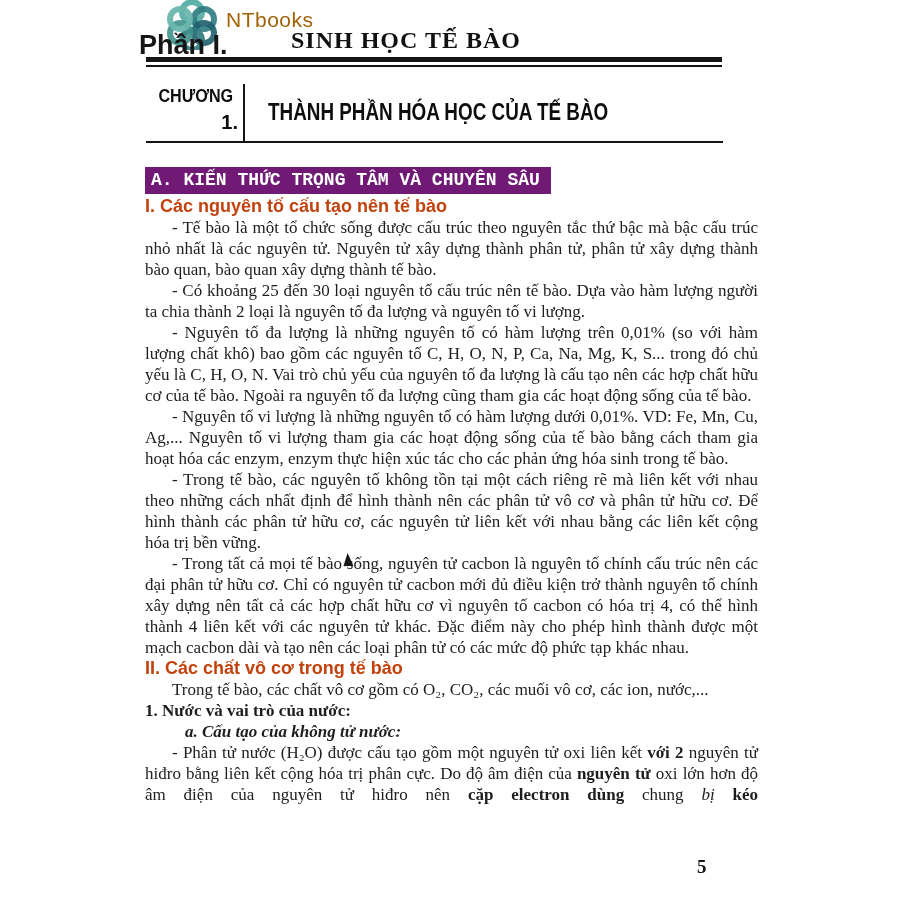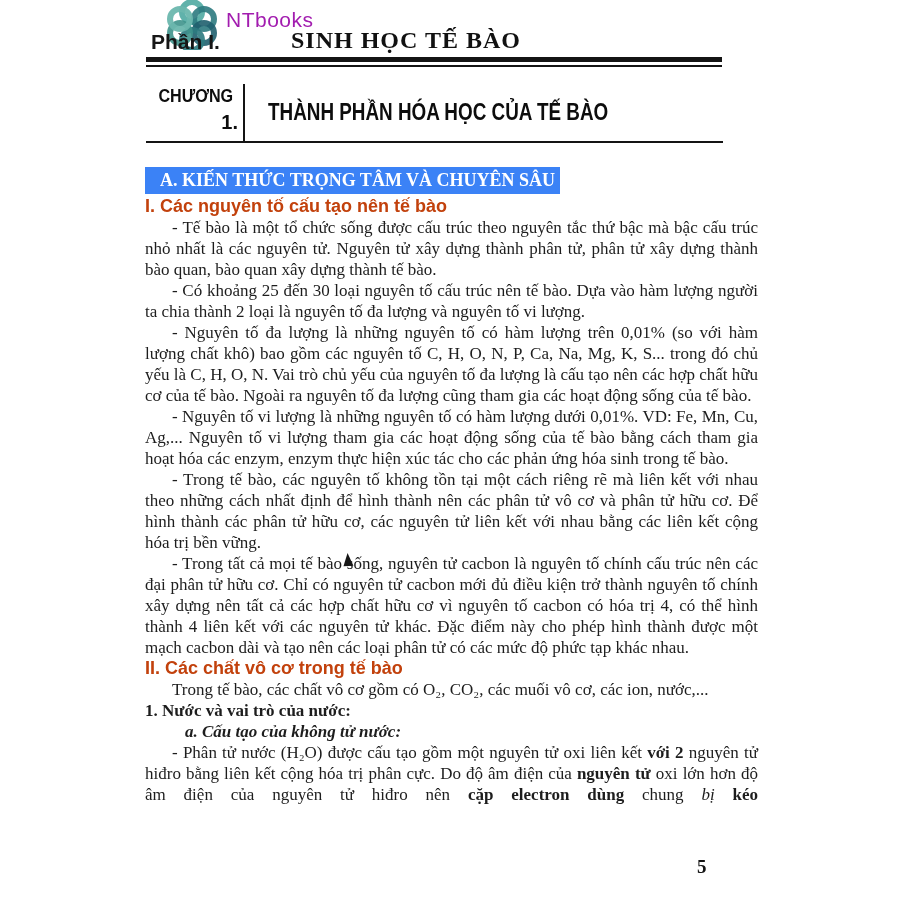--- a/index.html
+++ b/index.html
@@ -5,26 +5,26 @@
   html,body{margin:0;padding:0;}
   body{
     width:900px;height:900px;background:#ffffff;position:relative;
     font-family:"Liberation Serif",serif;color:#1c1c1c;overflow:hidden;
   }
   .abs{position:absolute;}
 
   
   .logo{left:160px;top:0px;display:flex;align-items:flex-start;}
   .logo-text{
-    font-family:"Liberation Sans",sans-serif;font-size:21px;color:#a21caf;
+    font-family:"Liberation Sans",sans-serif;font-size:21px;color:#a16207;
     margin-left:2px;margin-top:8px;letter-spacing:0.5px;
   }
   .part-label{
-    left:151px;top:30px;font-family:"Liberation Sans",sans-serif;
-    font-weight:bold;font-size:21px;color:#161616;
+    left:139px;top:30px;font-family:"Liberation Sans",sans-serif;
+    font-weight:bold;font-size:27px;color:#161616;
   }
   .part-title{
     left:291px;top:27px;font-family:"Liberation Serif",serif;
     font-weight:bold;font-size:24px;letter-spacing:1px;color:#111;
   }
   .double-rule{
     left:146px;top:57px;width:576px;height:3px;
     border-top:5px solid #141414;border-bottom:2px solid #141414;
   }
 
@@ -38,23 +38,23 @@
   .chapter-divider{left:243px;top:84px;width:2px;height:58px;background:#141414;}
   .chapter-title{
     left:268px;top:99px;font-family:"Liberation Sans",sans-serif;font-weight:bold;
     font-size:23px;color:#0d0d0d;transform:scaleX(0.82);transform-origin:left center;
     white-space:nowrap;
   }
   .chapter-rule{left:146px;top:141px;width:577px;height:2px;background:#141414;}
 
   
   .section-a{
-    left:145px;top:167px;width:400px;height:27px;background:#3b82f6;color:#ffffff;
-    font-family:Liberation Serif, serif;font-weight:bold;font-size:18px;
-    line-height:27px;padding-left:15px;white-space:nowrap;
+    left:145px;top:167px;width:400px;height:27px;background:#701a75;color:#ffffff;
+    font-family:Liberation Mono, monospace;font-weight:bold;font-size:18px;
+    line-height:27px;padding-left:6px;white-space:nowrap;
   }
 
   
   .body-text{
     left:145px;top:196px;width:613px;
     font-size:17px;line-height:21px;text-align:justify;color:#1d1d1d;
   }
   .body-text p{margin:0;text-indent:27px;}
   .body-text h3{
     margin:0;font-family:"Liberation Sans",sans-serif;font-weight:bold;

